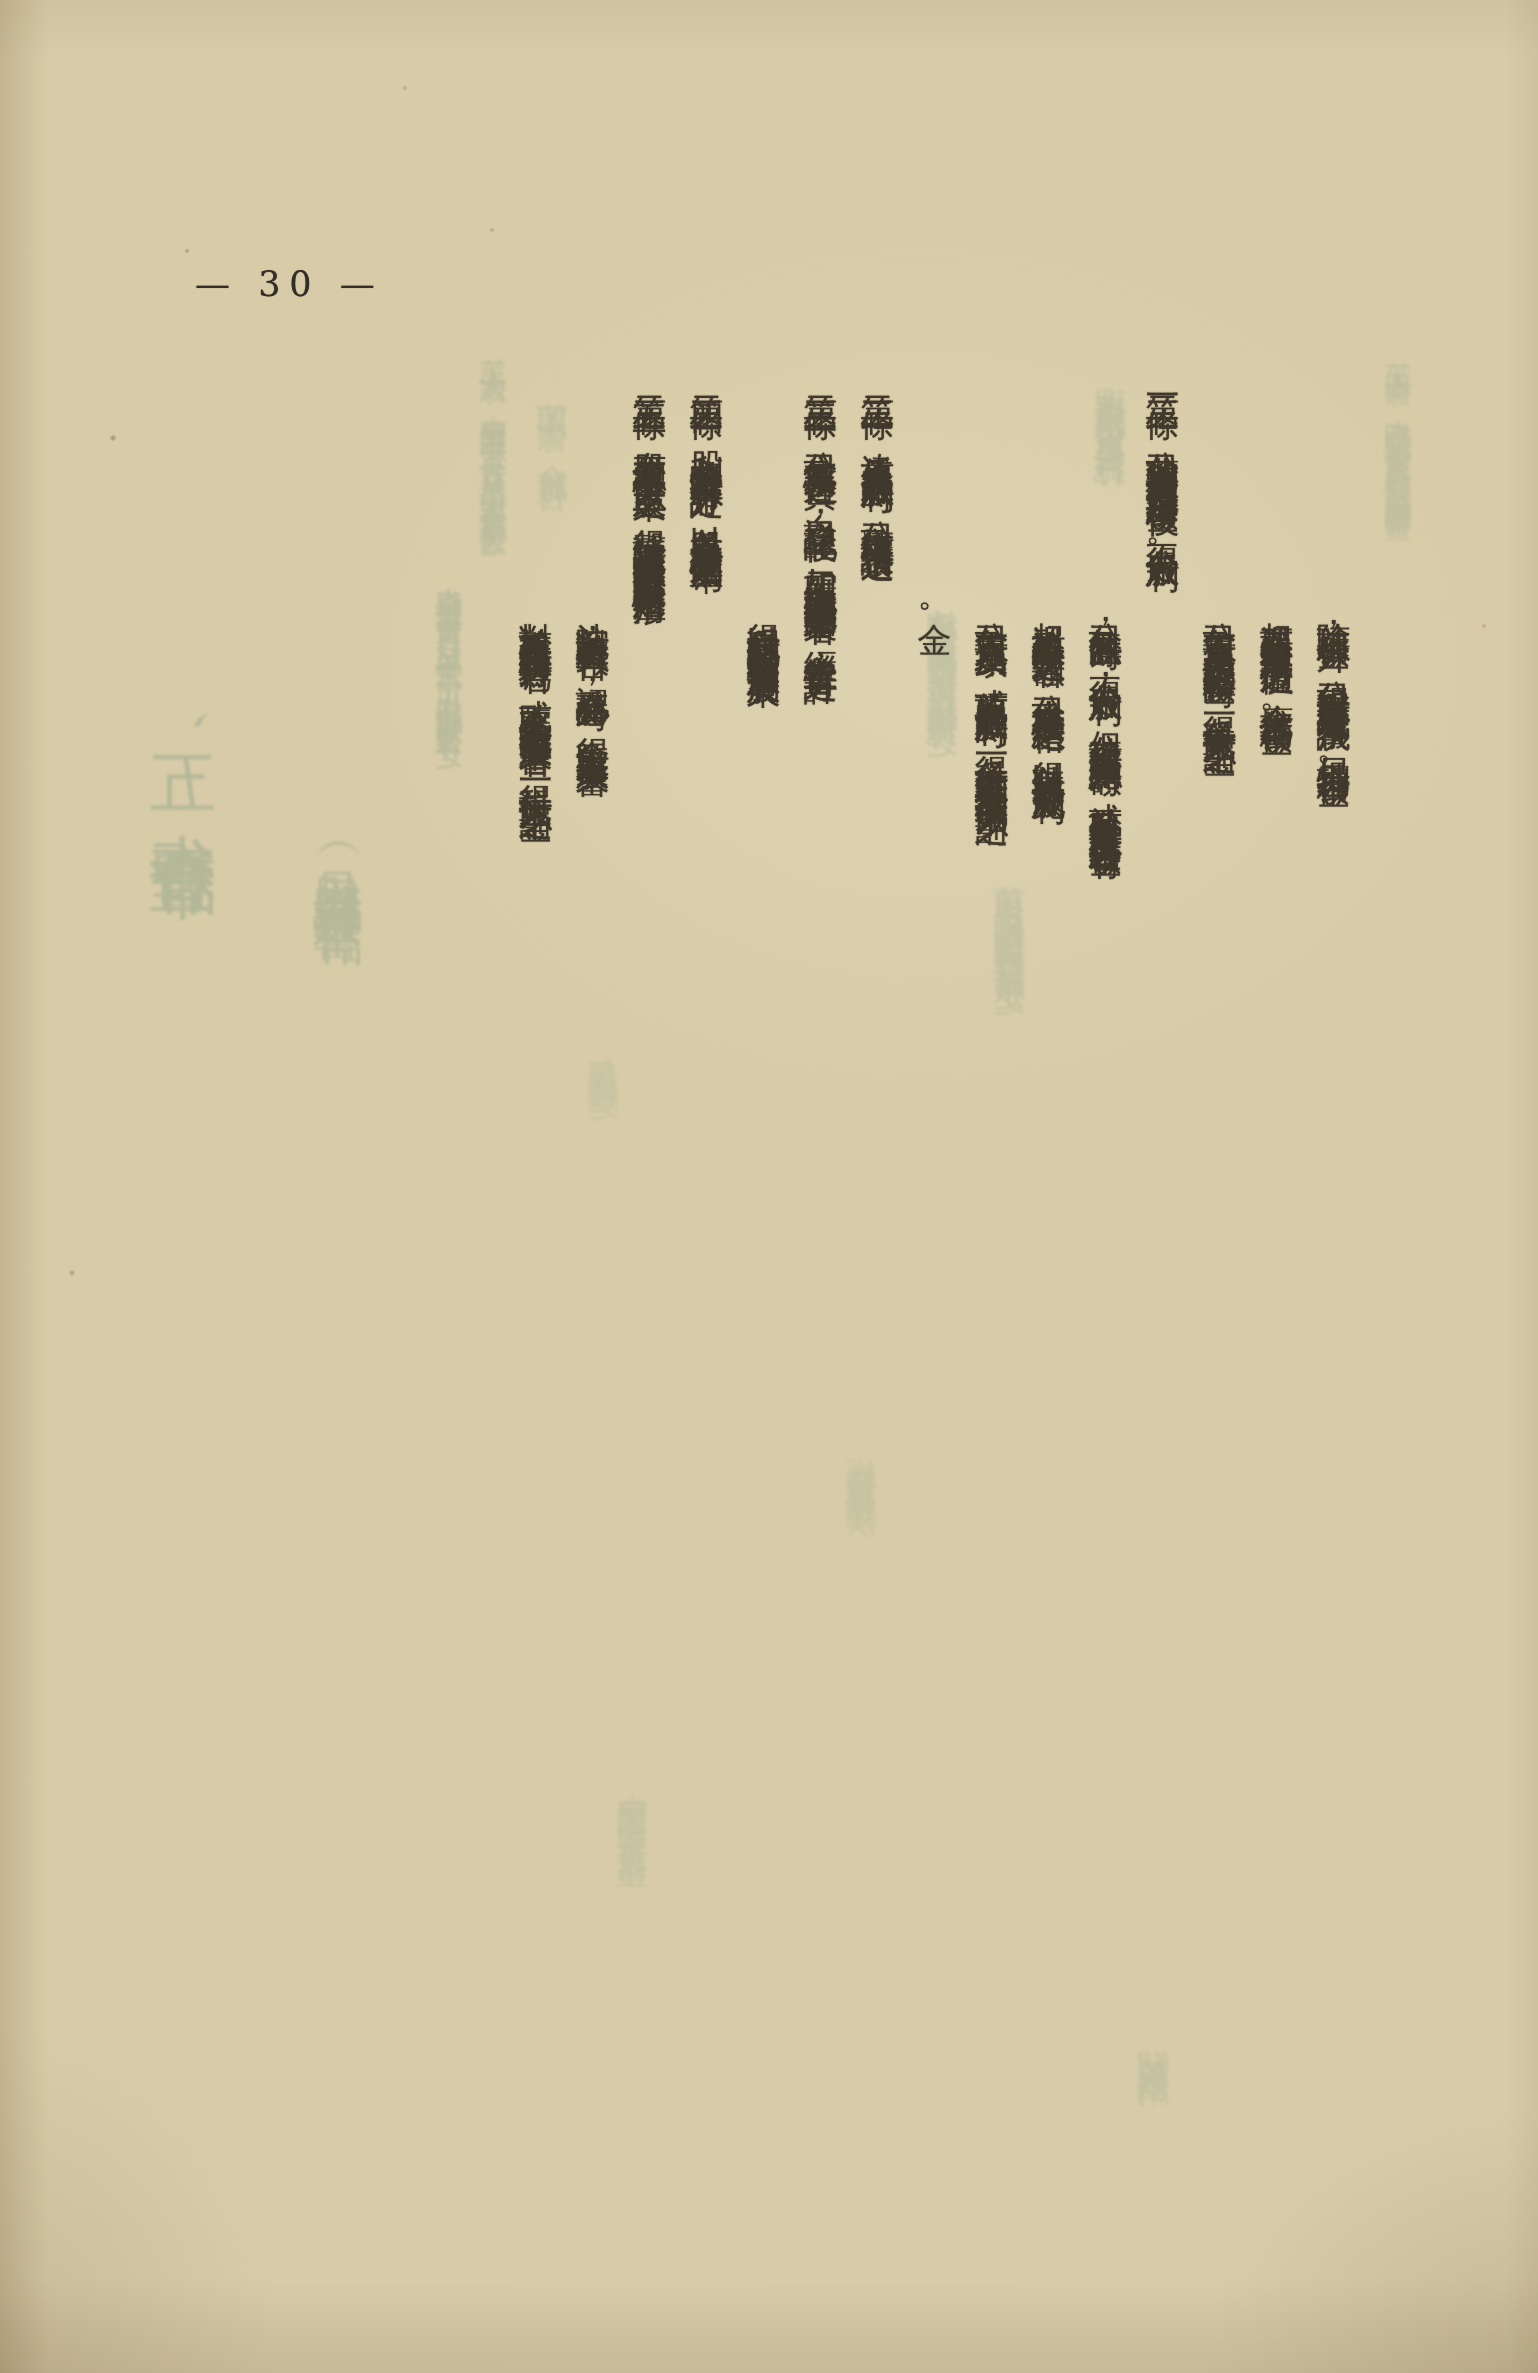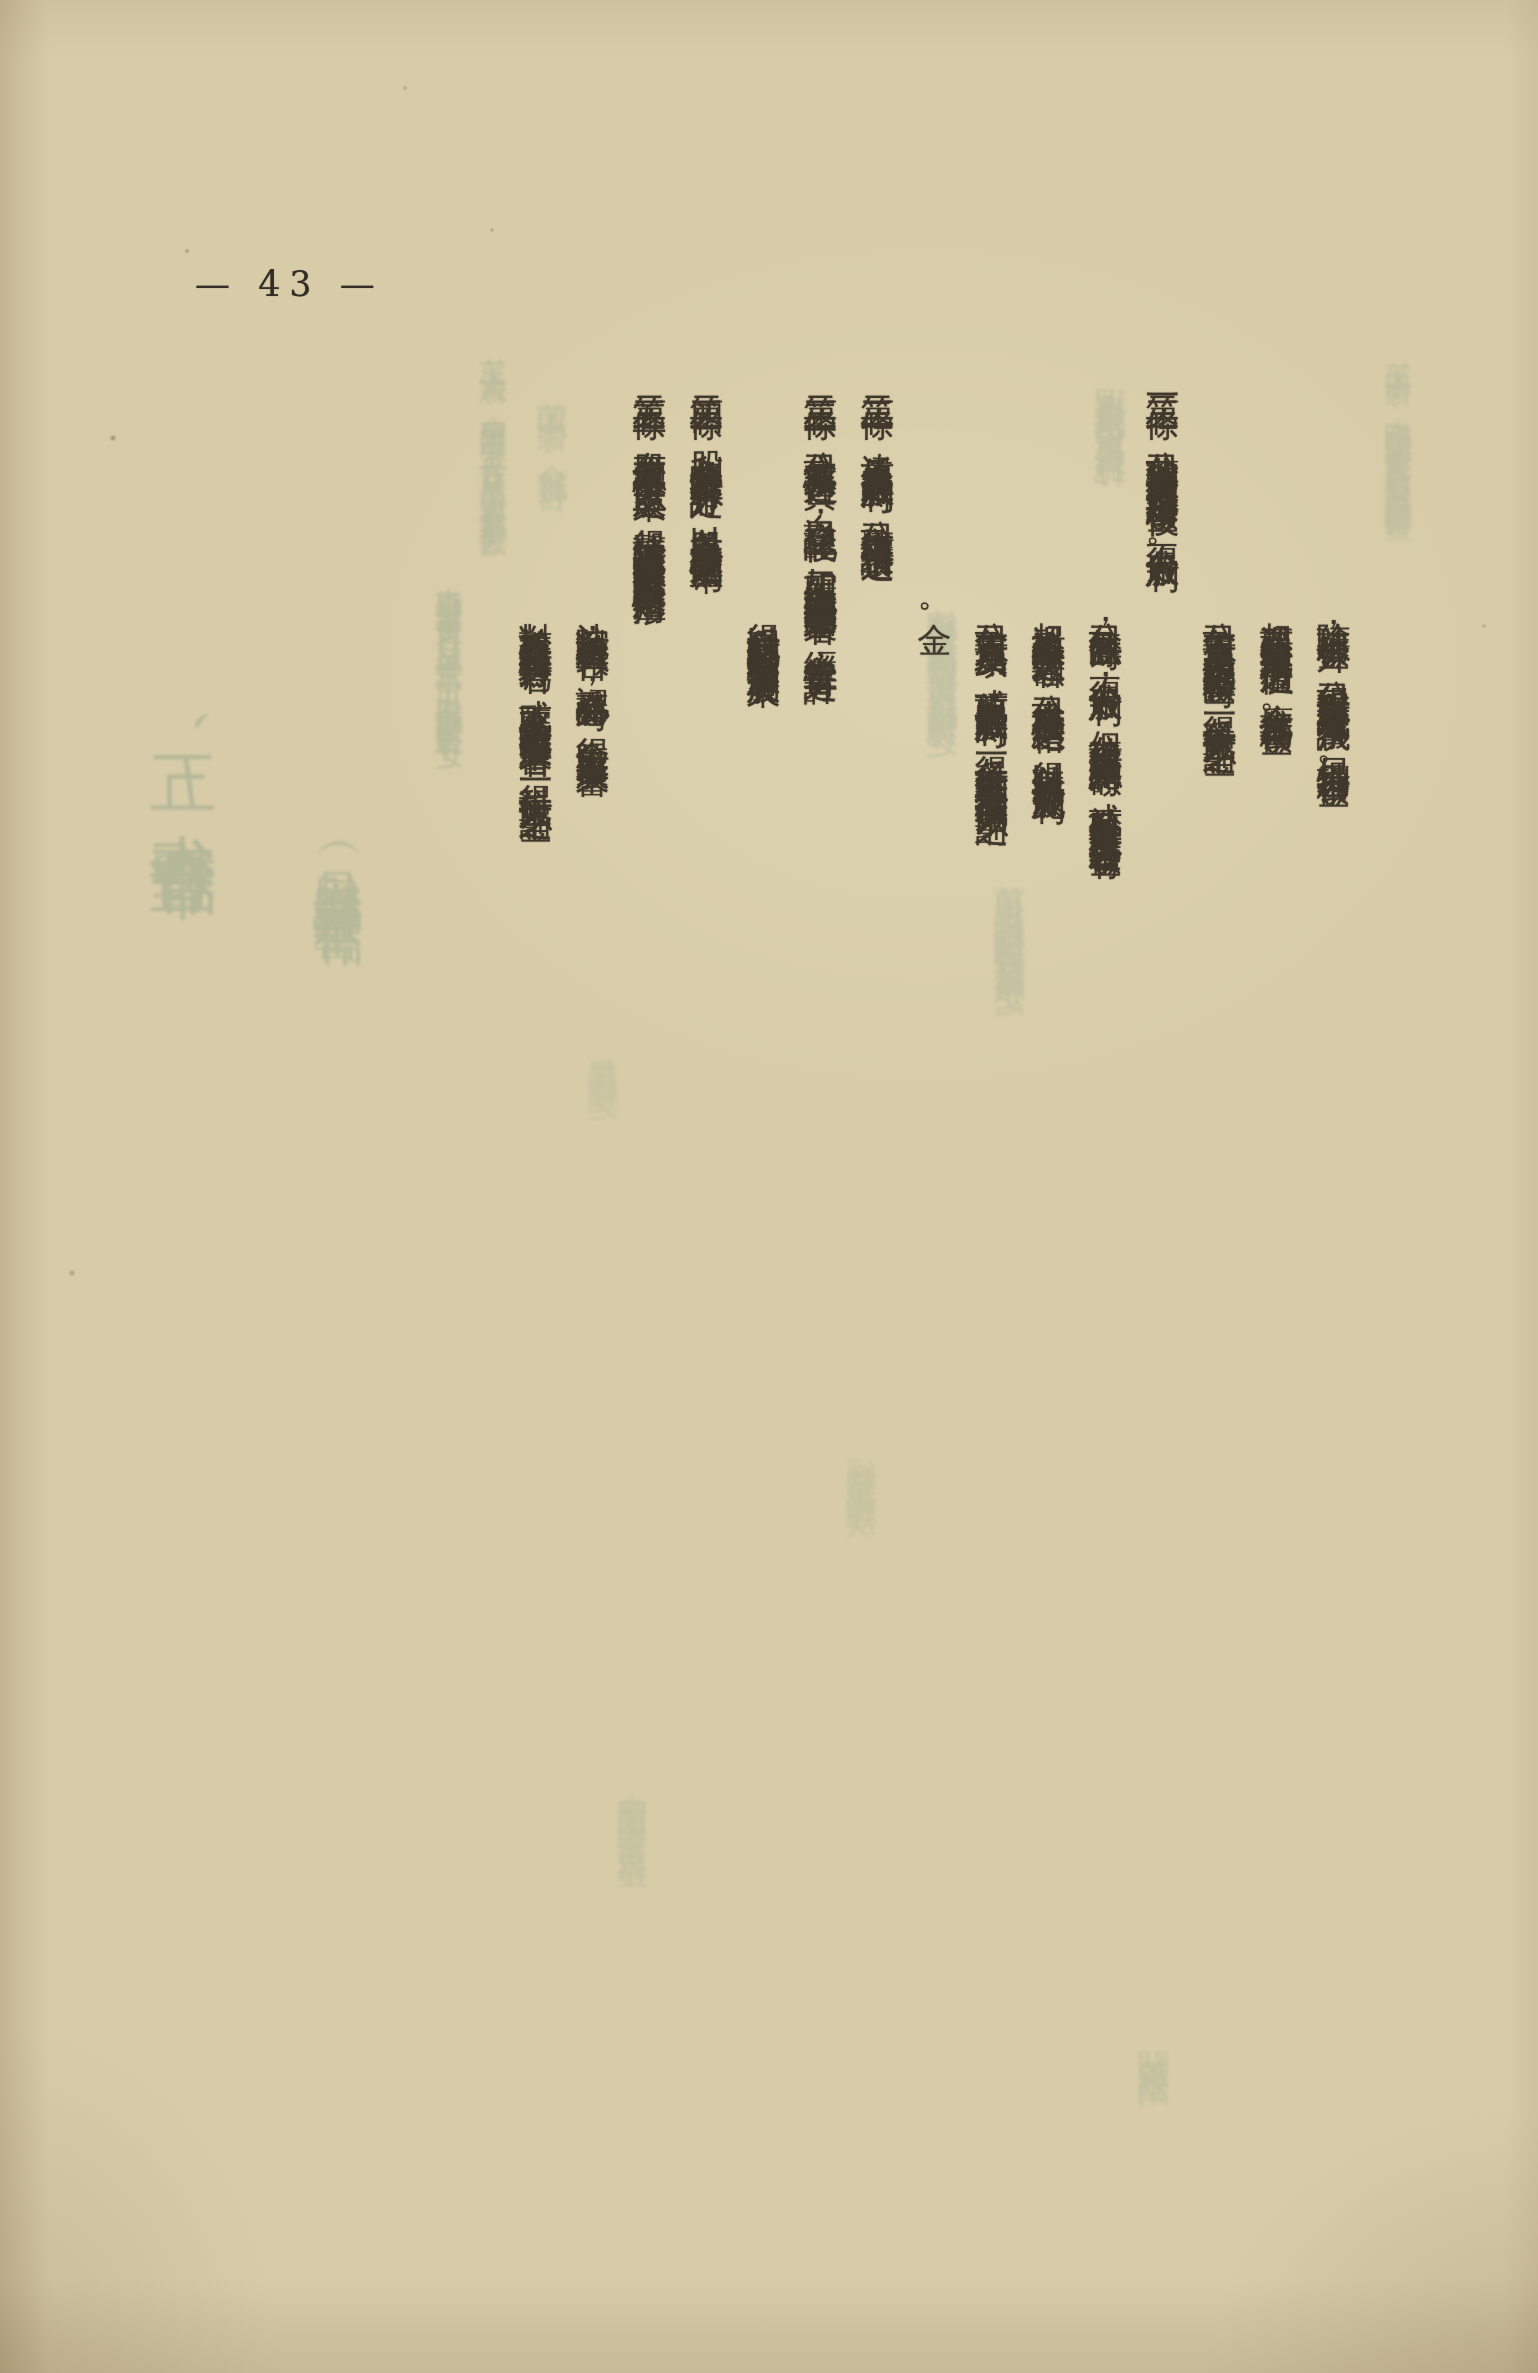--- a/index.html
+++ b/index.html
@@ -75,21 +75,21 @@
       <div class="ghost" style="left: 532px; top: 378px; font-size: 32px; opacity: 0.24;">第四十一條　會計報告</div>
       <div class="ghost" style="left: 583px; top: 1032px; font-size: 32px; opacity: 0.17;">每屆月終編造之</div>
       <div class="ghost" style="left: 612px; top: 1768px; font-size: 32px; opacity: 0.2;">中華民國四十四年十二月六日修正</div>
       <div class="ghost" style="left: 841px; top: 1434px; font-size: 32px; opacity: 0.18;">經常費預算每年編造一次</div>
       <div class="ghost" style="left: 922px; top: 583px; font-size: 32px; opacity: 0.27;">總務處文書處理及檔案管理辦法另定之呈請核備後施行之</div>
       <div class="ghost" style="left: 989px; top: 860px; font-size: 32px; opacity: 0.23;">前項規定之施行細則由總管理處擬訂呈請核定之</div>
       <div class="ghost" style="left: 1090px; top: 363px; font-size: 32px; opacity: 0.27;">理事會議決後公告之自公告日施行</div>
       <div class="ghost" style="left: 1133px; top: 2026px; font-size: 32px; opacity: 0.22;">關於現金出納</div>
       <div class="ghost" style="left: 1381px; top: 339px; font-size: 28px; opacity: 0.26;">第三十四條　本細則經理事會通過後施行並報請主管機關備查</div>
     </div>
-  <div class="pagenum">— 43 —</div>
+  <div class="pagenum">— 30 —</div>
   <div class="textblock">
       <div class="col cont"><span>除前項公積金外，公司得以章程訂定或股東會議決，另提特別公積金。</span></div>
       <div class="col cont"><span>超過票面金額發行股票所得之溢價，應全部作爲公積金。</span></div>
       <div class="col cont"><span>公司負責人違反第一項規定不提出公積金時，得各科一千元以下之罰金。</span></div>
       <div class="col"><span class="art-no">第二三一條</span><span class="hgap"></span><span>公司非彌補損失及依前條規定提出公積金後，不得分派股利。</span></div>
       <div class="col cont"><span>公司無盈餘時，不得分派股利，但公積金已超過資本總額時，或於有盈餘之年度所提存之公積金有</span></div>
       <div class="col cont"><span>超過該盈餘十分二之數額者，公司爲維持股票之價格，得以其超過部份派充股利。</span></div>
       <div class="col cont"><span>公司負責人違反第一項　或前項規定分派股利時，得各科一年以下有期徒刑拘役或二千元以下之罰</span></div>
       <div class="col cont"><span>金。</span></div>
       <div class="col"><span class="art-no">第二三二條</span><span class="hgap"></span><span>違反前條規定分派股利時，公司之債權人得請求退還。</span></div>

